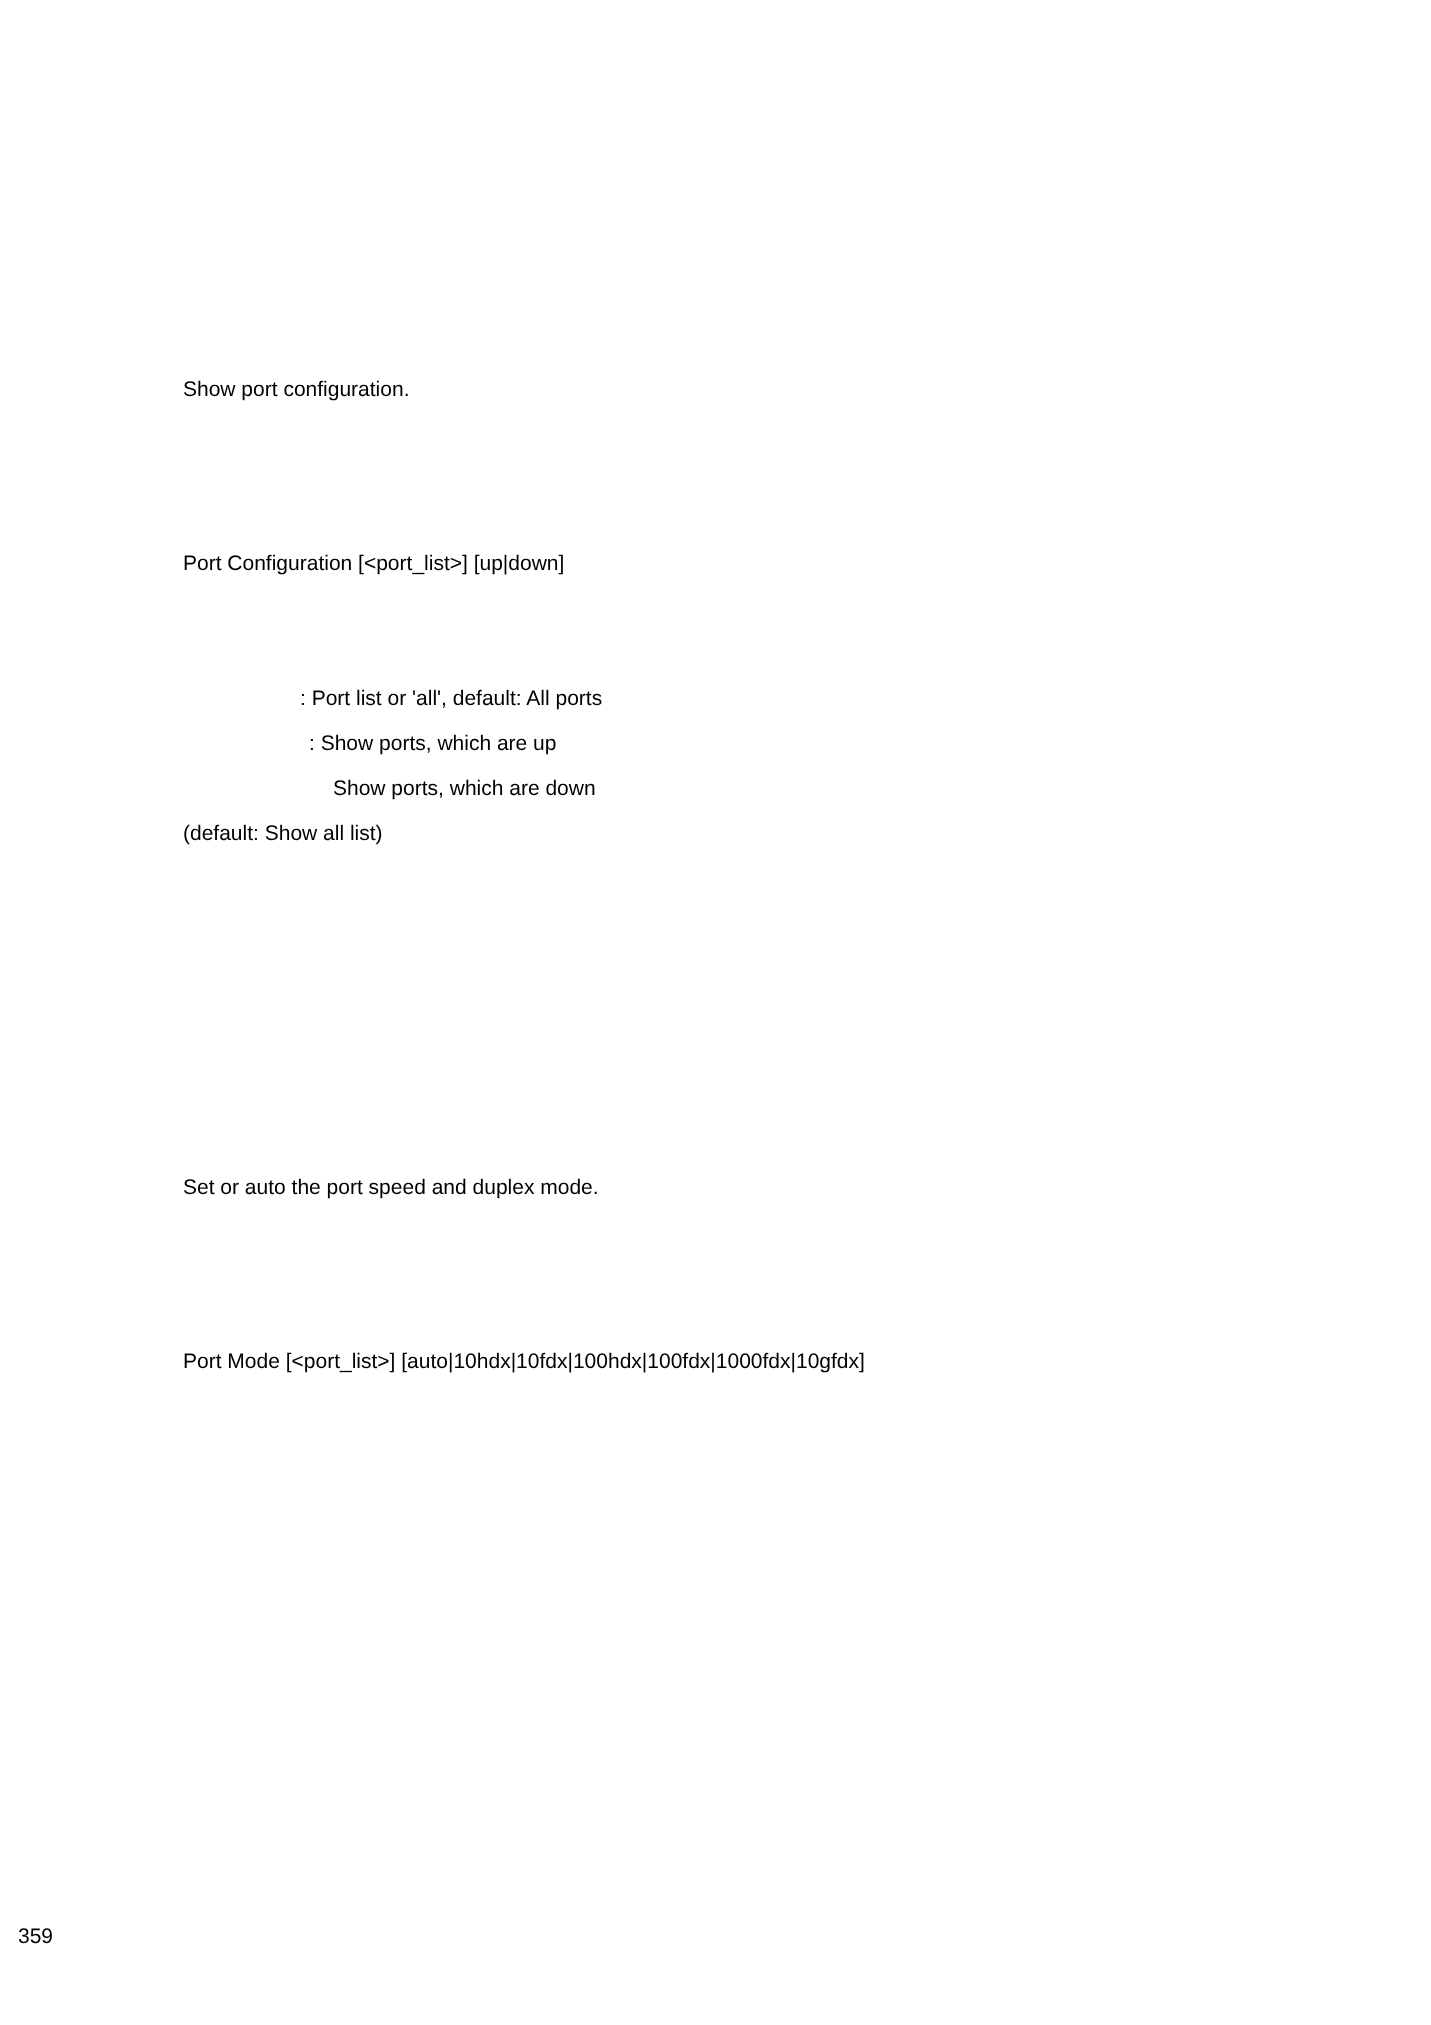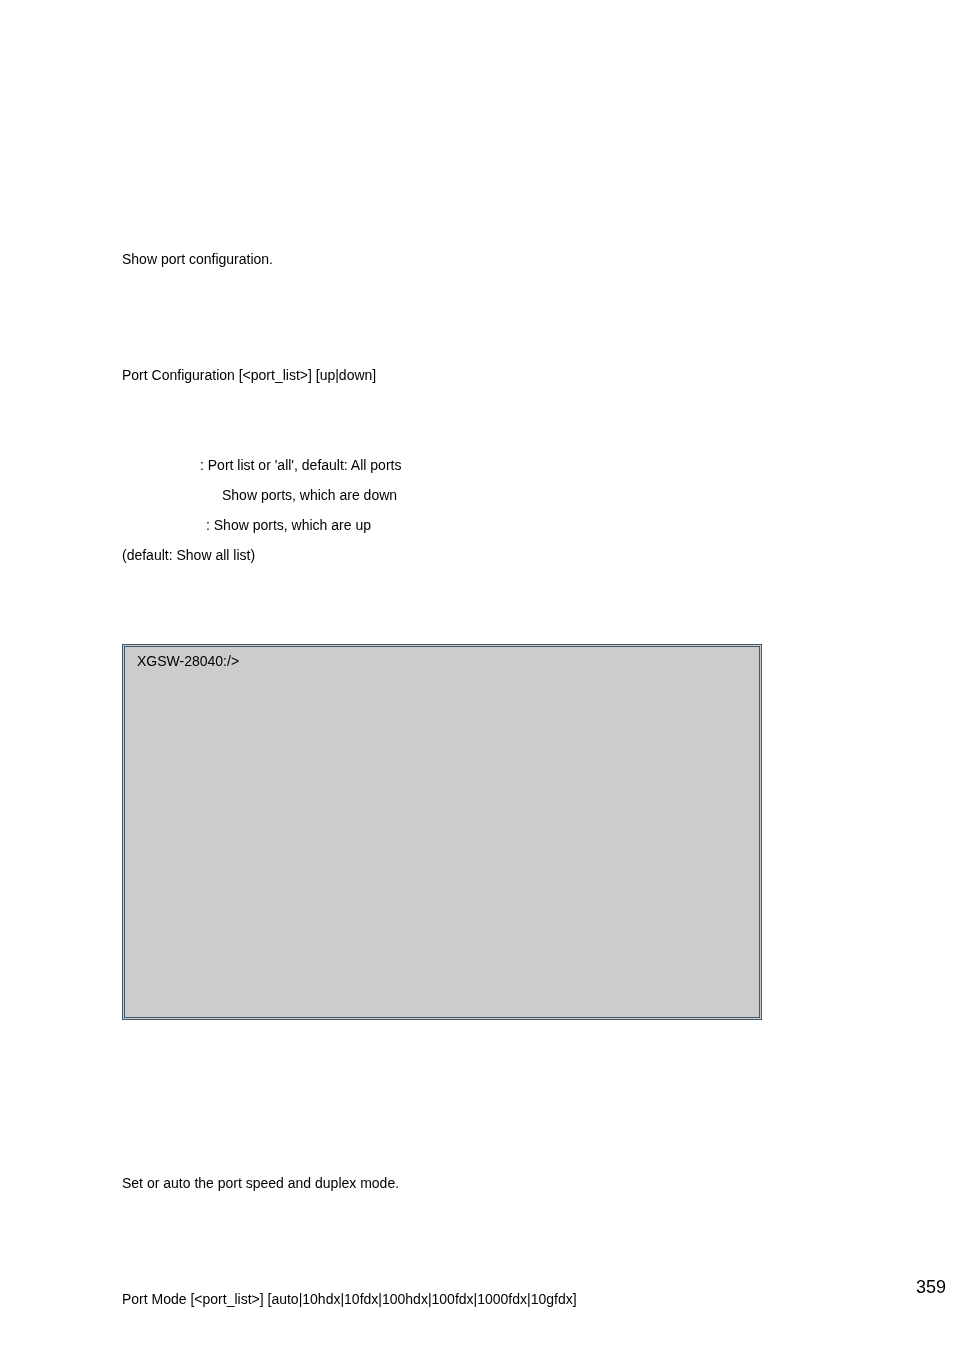--- a/index.html
+++ b/index.html
@@ -49,47 +49,44 @@
       margin-top: 16px;
       padding: 6px 8px;
       font-family: Arial, sans-serif;
       font-size: 14px;
     }
     .page-number {
       position: absolute;
       bottom: 56px;
       left: 0;
       right: 12px;
-      text-align: right;
-      font-size: 18px;
+      text-align: left;
+      font-size: 14px;
     }
   </style>
 </head>
 <body>
 
 <div class="page-content">
   <div class="line">Show port configuration.</div>
 
   <div class="spacer-large"></div>
 
   <div class="line">Port Configuration [&lt;port_list&gt;] [up|down]</div>
 
   <div class="spacer-medium"></div>
 
   <div class="line indent-1">: Port list or 'all', default: All ports</div>
+  <div class="line indent-2">: Show ports, which are up</div>
   <div class="line indent-3">Show ports, which are down</div>
-  <div class="line indent-2">: Show ports, which are up</div>
   <div class="line">(default: Show all list)</div>
 
   <div class="spacer-medium"></div>
 
 
-  <div class="terminal-box">
-    <span>XGSW-28040:/&gt;</span>
-  </div>
 
   <div style="height: 142px;"></div>
 
   <div class="line">Set or auto the port speed and duplex mode.</div>
 
   <div class="spacer-large"></div>
 
   <div class="line">Port Mode [&lt;port_list&gt;] [auto|10hdx|10fdx|100hdx|100fdx|1000fdx|10gfdx]</div>
 </div>
 

